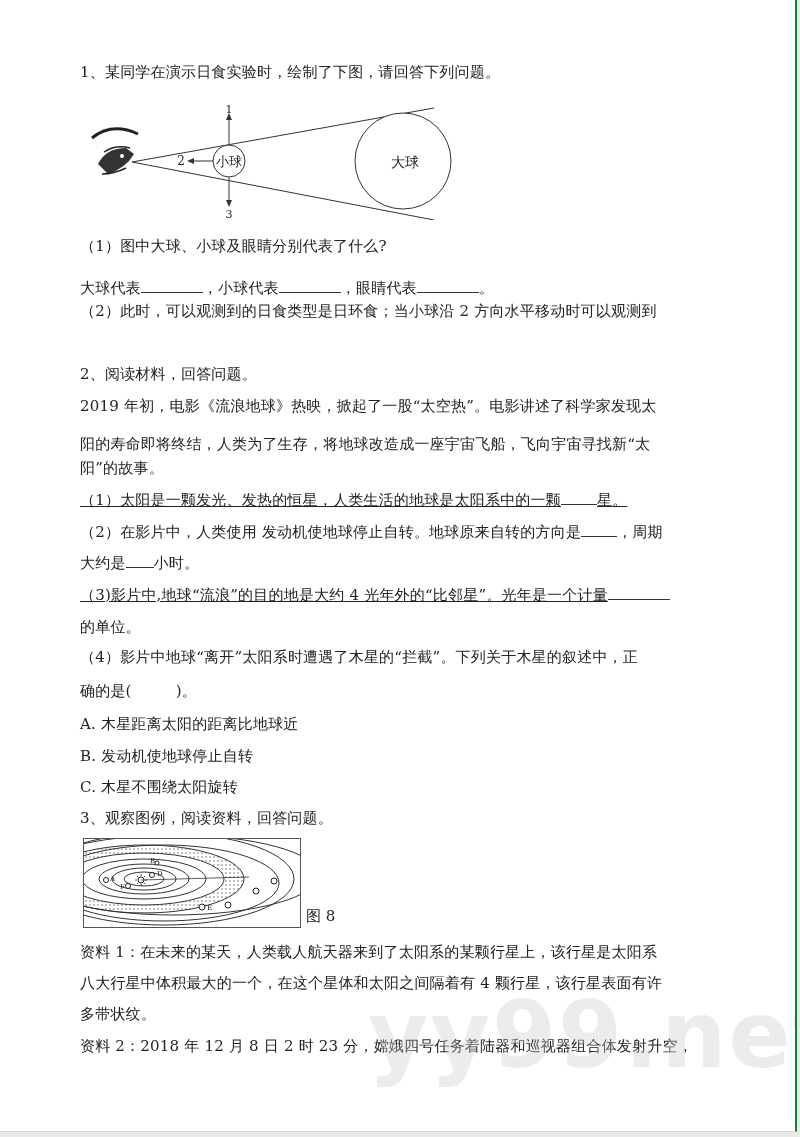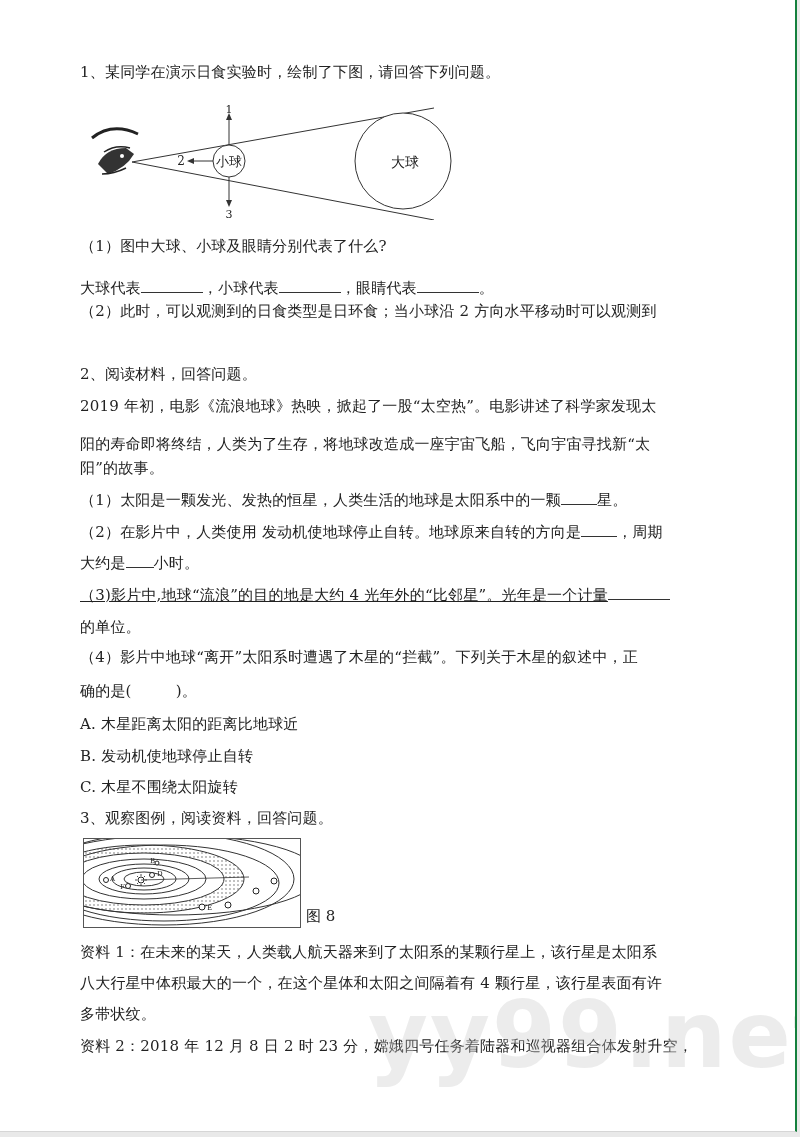--- a/index.html
+++ b/index.html
@@ -75,21 +75,21 @@
   <div class="line" style="top:270px;margin-top:8px;">
     <span>大球代表</span><span class="blank" style="width:62px;"></span><span>，小球代表</span><span class="blank" style="width:62px;"></span><span>，眼睛代表</span><span class="blank" style="width:62px;"></span><span>。</span>
   </div>
   <div class="line" style="top:301px;">（2）此时，可以观测到的日食类型是日环食；当小球沿 2 方向水平移动时可以观测到</div>
 
   <div class="line" style="top:364px;">2、阅读材料，回答问题。</div>
   <div class="line" style="top:396px;">2019 年初，电影《流浪地球》热映，掀起了一股“太空热”。电影讲述了科学家发现太</div>
   <div class="line" style="top:402px;margin-top:32px;">阳的寿命即将终结，人类为了生存，将地球改造成一座宇宙飞船，飞向宇宙寻找新“太</div>
   <div class="line" style="top:458px;">阳”的故事。</div>
 
-  <div class="line" style="top:490px;">
+  <div class="line" style="top:490px;text-decoration:underline;">
     <span>（1）太阳是一颗发光、发热的恒星，人类生活的地球是太阳系中的一颗</span><span class="blank" style="width:36px;"></span><span>星。</span>
   </div>
   <div class="line" style="top:522px;">
     <span>（2）在影片中，人类使用 发动机使地球停止自转。地球原来自转的方向是</span><span class="blank" style="width:36px;"></span><span>，周期</span>
   </div>
   <div class="line" style="top:553px;">
     <span>大约是</span><span class="blank" style="width:28px;"></span><span>小时。</span>
   </div>
   <div class="line" style="top:585px;text-decoration:underline;">
     <span>（3)影片中,地球“流浪”的目的地是大约 4 光年外的“比邻星”。光年是一个计量</span><span class="blank" style="width:62px;"></span>

